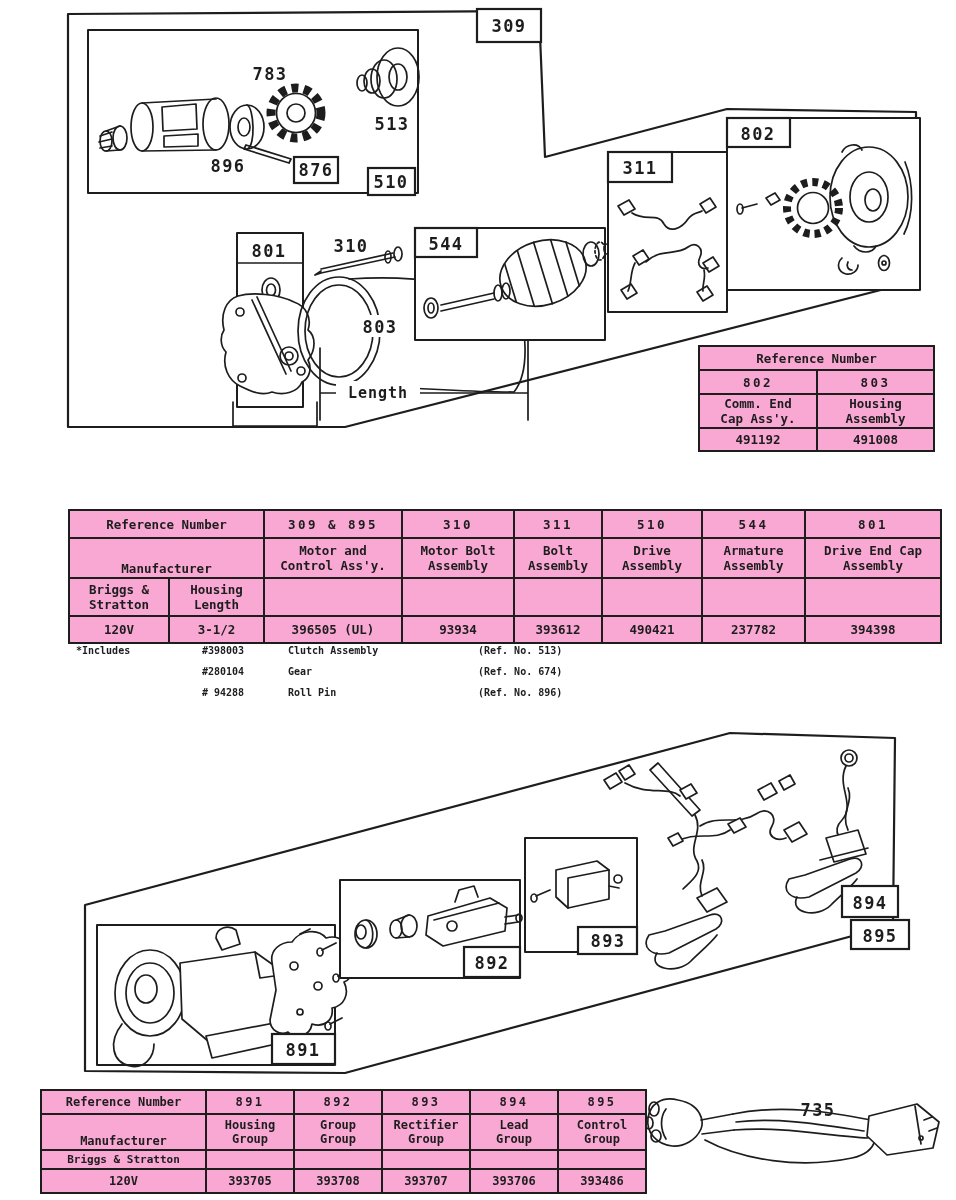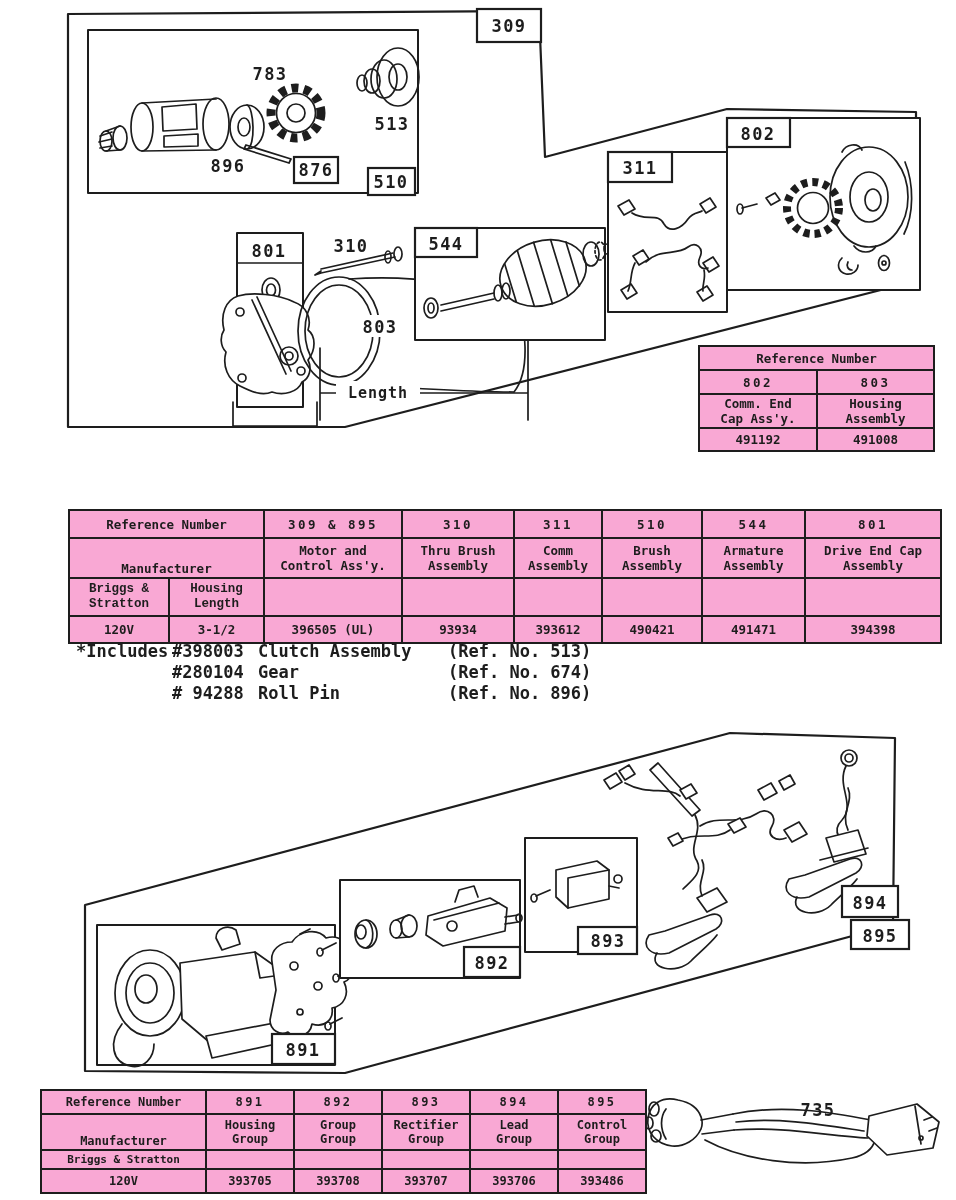--- a/index.html
+++ b/index.html
@@ -26,37 +26,37 @@
   .t{position:absolute;border-collapse:collapse;background:#f9a8d4;color:#1d1d1d;
      font-family:"DejaVu Sans Mono",monospace;font-weight:700;table-layout:fixed;}
   .t td{border:2px solid #1d1d1d;text-align:center;vertical-align:middle;padding:1px 2px;line-height:1.2;overflow:hidden;}
   .ref-table{font-size:12.5px;}
   .main-table{font-size:12.5px;}
   .bottom-table{font-size:12px;}
   .refn{letter-spacing:2.5px;}
   .vb{vertical-align:bottom !important;}
   .main-table tr:nth-child(1) td{height:24px;}
   .main-table tr:nth-child(2) td{height:36px;}
-  .main-table tr:nth-child(3) td{height:34px;font-family:Liberation Mono, monospace;}
+  .main-table tr:nth-child(3) td{height:34px;}
   .main-table tr:nth-child(4) td{height:23px;}
   .ref-table tr:nth-child(1) td{height:20px;}
   .ref-table tr:nth-child(2) td{height:20px;}
   .ref-table tr:nth-child(3) td{height:28px;}
   .ref-table tr:nth-child(4) td{height:19px;}
   .bottom-table tr:nth-child(1) td{height:20px;}
   .bottom-table tr:nth-child(2) td{height:32px;}
   .bottom-table tr:nth-child(3) td{height:15px;font-size:11px;}
   .bottom-table tr:nth-child(4) td{height:20px;}
 
   
   .includes{position:absolute;left:76px;top:640px;font-family:"DejaVu Sans Mono",monospace;
-            font-weight:700;font-size:17px;color:#1d1d1d;}
+            font-weight:700;font-size:10px;color:#1d1d1d;}
   .inc-row{display:flex;height:21px;align-items:center;white-space:pre;}
   .inc-prefix{width:96px;}
-  .inc-num{width:86px;}
+  .inc-num{width:86px;margin-left:30px;}
   .inc-name{width:190px;}
 </style>
 </head>
 <body>
 
 <div class="page">
 
   <svg class="abs" style="left:0;top:0" width="956" height="470" viewBox="0 0 956 470">
 
     <path class="outline" d="M68,14 L539,11 L545,157 L727,109 L916,112 L916,281 L345,427 L68,427 Z"></path>
@@ -260,29 +260,29 @@
       <td class="refn">544</td>
       <td class="refn">801</td>
     </tr>
     <tr>
       <td colspan="2" class="vb">Manufacturer</td>
       <td>
         <div>Motor and</div>
         <div>Control Ass'y.</div>
       </td>
       <td>
-        <div>Thru Brush</div>
+        <div>Motor Bolt</div>
         <div>Assembly</div>
       </td>
       <td>
-        <div>Comm</div>
+        <div>Bolt</div>
         <div>Assembly</div>
       </td>
       <td>
-        <div>Brush</div>
+        <div>Drive</div>
         <div>Assembly</div>
       </td>
       <td>
         <div>Armature</div>
         <div>Assembly</div>
       </td>
       <td>
         <div>Drive End Cap</div>
         <div>Assembly</div>
       </td>
@@ -303,21 +303,21 @@
       <td></td>
       <td></td>
     </tr>
     <tr>
       <td>120V</td>
       <td>3-1/2</td>
       <td>396505 (UL)</td>
       <td>93934</td>
       <td>393612</td>
       <td>490421</td>
-      <td>491471</td>
+      <td>237782</td>
       <td>394398</td>
     </tr>
   </tbody>
     </table>
 
   <div class="includes">
     <div class="inc-row">
       <span class="inc-prefix">*Includes</span>
       <span class="inc-num">#398003</span>
       <span class="inc-name">Clutch Assembly</span>

